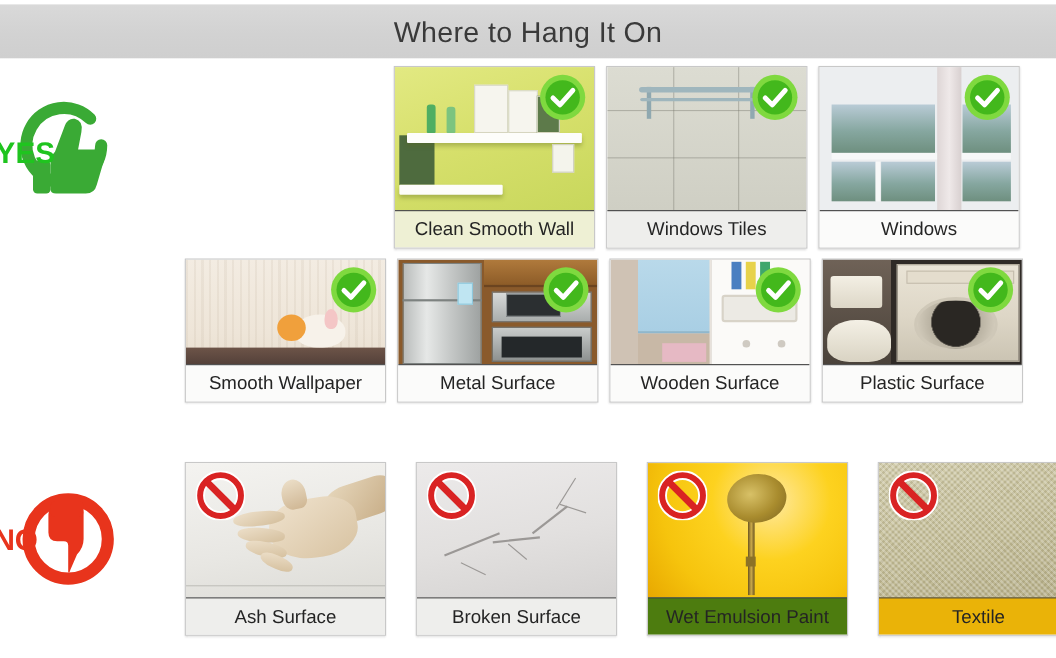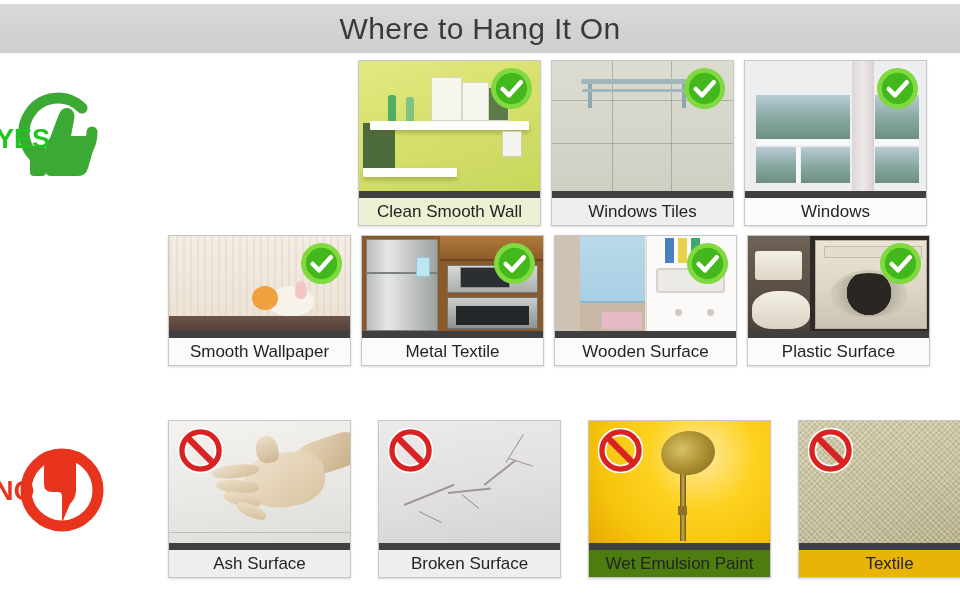--- a/index.html
+++ b/index.html
@@ -18,21 +18,21 @@
   .header-band {
     position: absolute;
     left: 0; top: 4px;
     width: 960px; height: 49px;
     background: linear-gradient(180deg,#d9d9d9 0%, #d2d2d2 55%, #cfcfcf 100%);
     display: flex;
     align-items: center;
     justify-content: center;
   }
   .header-title {
-    font-size: 30px;
+    font-size: 26px;
     font-weight: 400;
     color: #3a3a3a;
     letter-spacing: .3px;
     line-height: 1;
   }
 
   
   .row { position: absolute; display: flex; }
   .row-1 { left: 358px; top: 60px; gap: 10px; }
   .row-2 { left: 168px; top: 235px; gap: 10px; }
@@ -54,21 +54,21 @@
   .card.row3 { height: 158px; }
 
   .card-photo {
     flex: 1 1 auto;
     position: relative;
     overflow: hidden;
   }
   .card-caption {
     flex: 0 0 34px;
     background: #f2f2f0;
-    border-top: 7px solid #404040;
+    border-top: 1px solid #404040;
     display: flex;
     align-items: center;
     justify-content: center;
     font-size: 17px;
     color: #242424;
     white-space: nowrap;
   }
   .card-caption.tint-green  { background: #eef0d4; }
   .card-caption.tint-gray   { background: #eeeeec; }
   .card-caption.tint-white  { background: #fbfbfa; }
@@ -479,21 +479,21 @@
         <div class="micro-win"></div>
         <div class="oven"></div>
         <div class="oven-win"></div>
       </div>
       <svg class="badge" viewBox="0 0 44 44">
         <circle cx="22" cy="22" r="21" fill="#7fd93f"></circle>
         <circle cx="22" cy="22" r="16" fill="#43b81c"></circle>
         <path d="M13 22.5 L19.5 29 L31.5 15.5" fill="none" stroke="#ffffff" stroke-width="4.6" stroke-linecap="round" stroke-linejoin="round"></path>
       </svg>
     </div>
-    <div class="card-caption tint-white">Metal Textile</div>
+    <div class="card-caption tint-white">Metal Surface</div>
   </div>
 
   <div class="card row2">
     <div class="card-photo">
       <div class="scene sc-wood">
         <div class="leftwall"></div>
         <div class="unit"></div>
         <div class="book bk1"></div>
           <div class="book bk2"></div>
           <div class="book bk3"></div>

